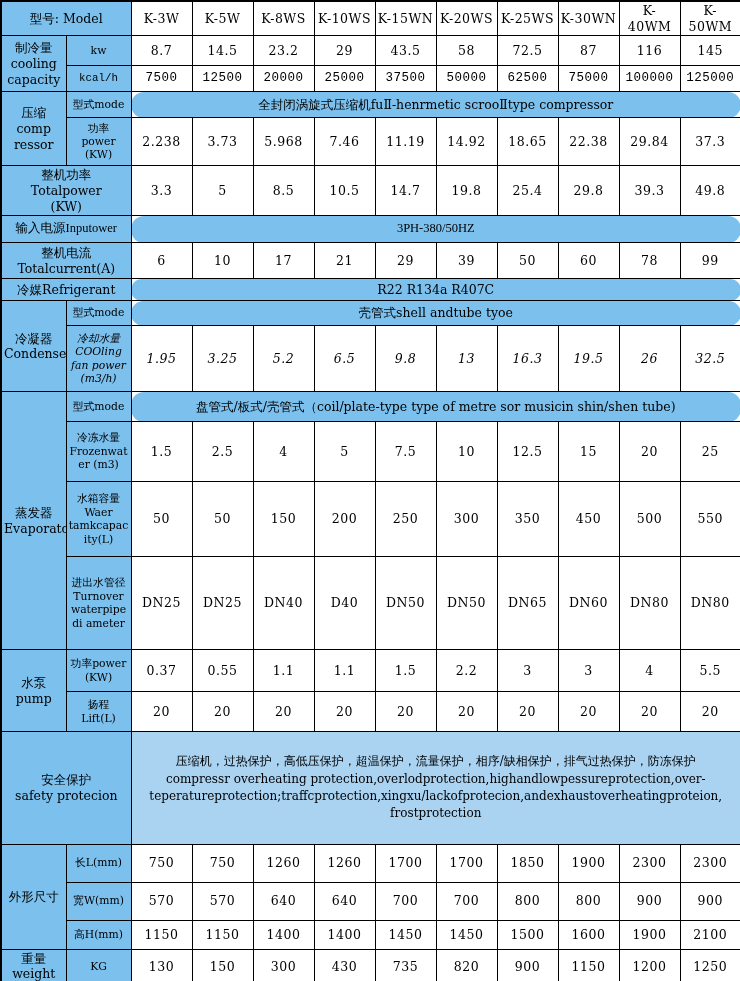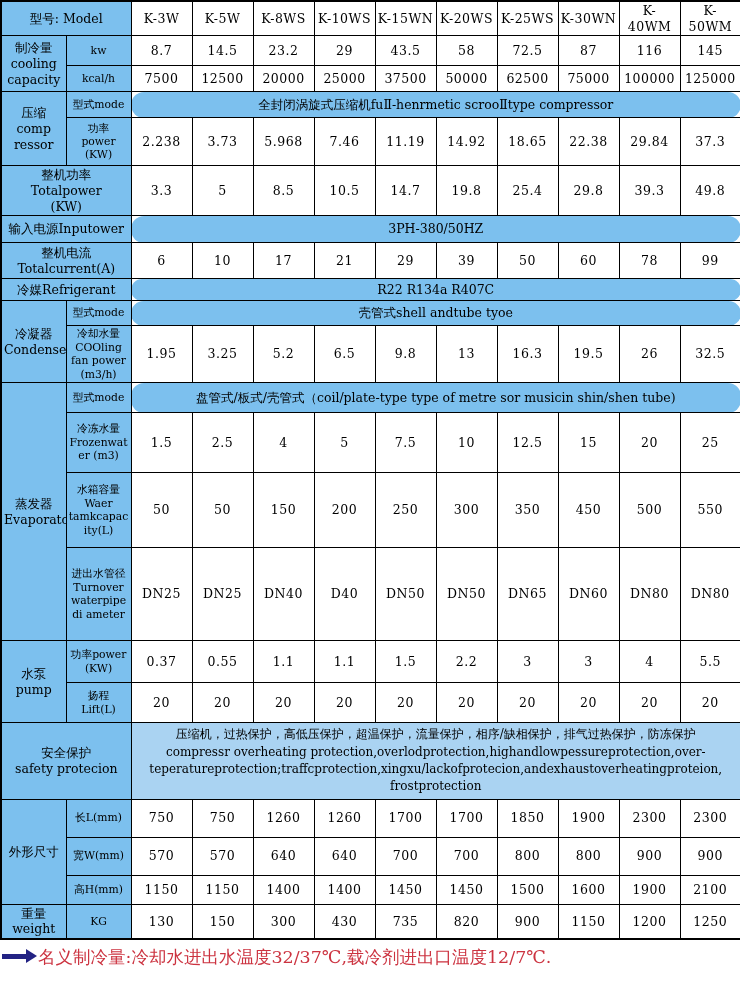--- a/index.html
+++ b/index.html
@@ -4,21 +4,21 @@
 <style>
   html,body{margin:0;padding:0;background:#fff;}
   body{width:740px;font-family:"DejaVu Serif","Liberation Serif",serif;color:#000;}
   .spec-table{width:740px;border-collapse:collapse;table-layout:fixed;border:2px solid #000;}
   .spec-table td{border:1px solid #000;text-align:center;vertical-align:middle;
     padding:1px 2px;overflow:hidden;white-space:pre-line;line-height:1.25;}
   td.sect{background:#7cc0ee;font-size:12.5px;}
   td.head{background:#7cc0ee;font-size:10.8px;}
   td.data{background:#ffffff;font-size:12.5px;letter-spacing:0.5px;}
   td.span{background:#7cc0ee;font-size:12.5px;border-radius:13px;}
-  td.note{background:#aad3f2;font-size:12px;line-height:1.45;padding:3px 6px;}
+  td.note{background:#aad3f2;font-size:12px;line-height:1.45;padding:21px 6px;}
   .footer-notes{padding:5px 0 0 2px;}
   .note-line{display:flex;align-items:center;margin-bottom:3px;}
   .arrow-icon{display:inline-block;width:24px;height:5px;background:#232384;position:relative;margin-right:12px;flex:0 0 24px;}
   .arrow-icon::after{content:'';position:absolute;right:-11px;top:-5px;
     border-left:11px solid #232384;border-top:7.5px solid transparent;border-bottom:7.5px solid transparent;}
   .note-text{color:#cc3340;font-size:17.5px;white-space:nowrap;}
 </style>
 </head>
 <body>
 
@@ -60,21 +60,21 @@
         <td class="data">14.5</td>
         <td class="data">23.2</td>
         <td class="data">29</td>
         <td class="data">43.5</td>
         <td class="data">58</td>
         <td class="data">72.5</td>
         <td class="data">87</td>
         <td class="data">116</td>
         <td class="data">145</td>
       </tr>
-      <tr style="height: 26px;">
+      <tr style="height: 26px; font-family: Liberation Mono, monospace;">
         <td class="head">kcal/h</td>
         <td class="data">7500</td>
         <td class="data">12500</td>
         <td class="data">20000</td>
         <td class="data">25000</td>
         <td class="data">37500</td>
         <td class="data">50000</td>
         <td class="data">62500</td>
         <td class="data">75000</td>
         <td class="data">100000</td>
@@ -110,21 +110,21 @@
         <td class="data">5</td>
         <td class="data">8.5</td>
         <td class="data">10.5</td>
         <td class="data">14.7</td>
         <td class="data">19.8</td>
         <td class="data">25.4</td>
         <td class="data">29.8</td>
         <td class="data">39.3</td>
         <td class="data">49.8</td>
       </tr>
-      <tr style="height: 27px;">
+      <tr style="height: 27px; font-family: Liberation Serif, serif;">
         <td colspan="2" class="sect">输入电源Inputower</td>
         <td colspan="10" class="span">3PH-380/50HZ</td>
       </tr>
       <tr style="height: 36px;">
         <td colspan="2" class="sect">整机电流
 Totalcurrent(A)</td>
         <td class="data">6</td>
         <td class="data">10</td>
         <td class="data">17</td>
         <td class="data">21</td>
@@ -138,21 +138,21 @@
       <tr style="height: 22px;">
         <td colspan="2" class="sect">冷媒Refrigerant</td>
         <td colspan="10" class="span">R22 R134a R407C</td>
       </tr>
       <tr style="height: 25px;">
         <td rowspan="2" class="sect">冷凝器
 Condenser</td>
         <td class="head">型式mode</td>
         <td colspan="10" class="span">壳管式shell andtube tyoe</td>
       </tr>
-      <tr style="height: 57px;">
+      <tr style="height: 66px; font-style: italic;">
         <td class="head">冷却水量
 COOling
 fan power
 (m3/h)</td>
         <td class="data">1.95</td>
         <td class="data">3.25</td>
         <td class="data">5.2</td>
         <td class="data">6.5</td>
         <td class="data">9.8</td>
         <td class="data">13</td>

